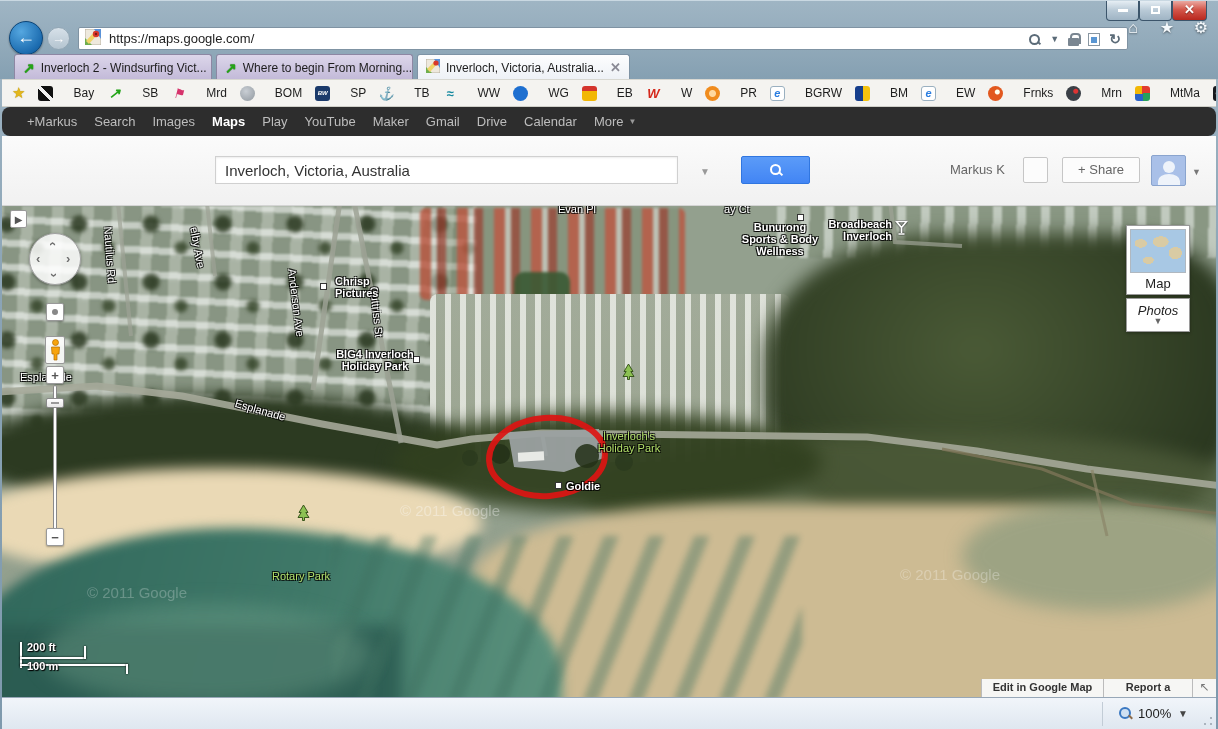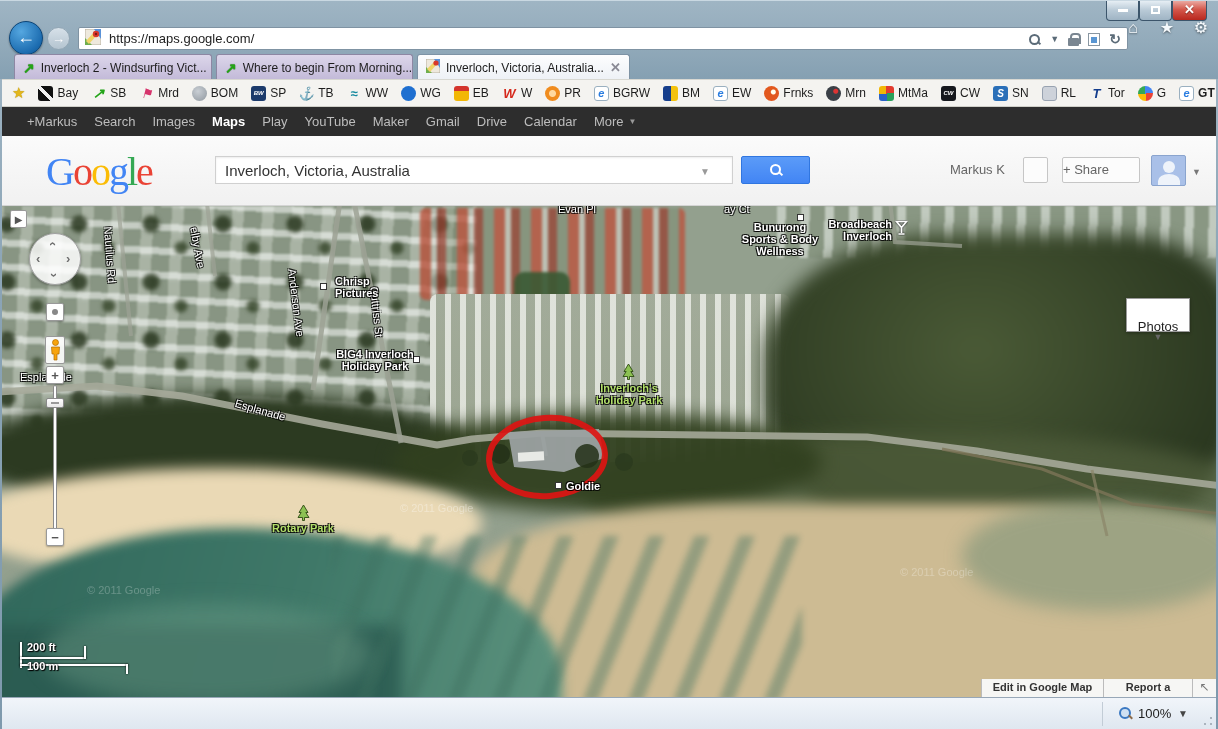--- a/index.html
+++ b/index.html
@@ -46,21 +46,21 @@
   .tab { position:absolute; top:1px; height:26px; border:1px solid #8d87a3; border-bottom:none;
     border-radius:3px 3px 0 0; background:linear-gradient(180deg,#dcd6ea,#c2b9d8);
     display:flex; align-items:center; gap:6px; padding:0 8px; font-size:12px; color:#1c1c1c; overflow:hidden; white-space:nowrap;}
   .tab.active { background:linear-gradient(180deg,#fdfdfe,#edf1f6); border-color:#7e93a5;}
   .tab .close-x { margin-left:auto; color:#8a8a95; font-size:13px; font-weight:bold;}
   .green-arrow { color:#25a616; font-weight:bold; font-size:14px; text-shadow:0 0 1px #0a5c06;}
 
   
   .favbar { position:absolute; left:2px; top:79px; width:1214px; height:28px; background:#f4f3f0;
     border-top:1px solid #d8d8d2; border-bottom:1px solid #cfcfc8; display:flex; align-items:center; padding-left:10px; gap:13px; overflow:hidden;}
-  .fav { display:inline-flex; align-items:flex-start; gap:4px; font-size:12px; color:#1d1d1d; white-space:nowrap;}
+  .fav { display:inline-flex; align-items:flex-start; gap:20px; font-size:12px; color:#1d1d1d; white-space:nowrap;}
   .fi { width:15px; height:15px; display:inline-flex; align-items:center; justify-content:center;
     font-size:9px; border-radius:3px; flex:0 0 auto;}
   .star-add { color:#e3b71d; font-size:15px; text-shadow:0 0 1px #9a7a00; }
   .fi-bay { background:linear-gradient(45deg,#111 42%,#f2f2f2 42% 58%,#111 58%);}
   .fi-sb { color:#22a417; font-weight:bold; font-size:14px;}
   .fi-mrd { color:#d6336c; font-size:13px;}
   .fi-bom { background:radial-gradient(circle at 40% 35%,#c9ced4,#8f979e); border-radius:50%;}
   .fi-sp { background:#1b3a6b; color:#fff; font-weight:bold; font-size:6px;}
   .fi-tb { color:#1a1a1a; font-size:13px;}
   .fi-ww { color:#13889e; font-weight:bold; font-size:13px;}
@@ -75,42 +75,42 @@
   .fi-mtma { background:conic-gradient(#e23b2e 0 25%,#28a05a 25% 50%,#2a62c8 50% 75%,#f2b705 75%); border-radius:3px;}
   .fi-cw { background:#16181d; color:#fff; font-weight:bold; font-size:6px;}
   .fi-sn { background:#2a6fb8; color:#fff; font-weight:bold; font-size:10px;}
   .fi-rl { background:#cdd2da; border:1px solid #98a2b0;}
   .fi-tor { color:#123c8c; font-weight:bold; font-size:13px;}
   .fi-g { background:conic-gradient(#4285f4 0 25%,#ea4335 25% 50%,#fbbc05 50% 75%,#34a853 75%); border-radius:50%;}
   .fav .bold-label { font-weight:bold; }
 
   
   .gnav { position:absolute; left:2px; top:107px; width:1214px; height:29px; background:#2d2d2d;
-    display:flex; align-items:center; gap:17px; padding-left:25px;}
+    display:flex; align-items:center; gap:17px; padding-left:25px;border-radius:8px;}
   .gnav span { font-size:13px; color:#bdbdbd; }
   .gnav span.active { color:#fff; font-weight:bold; }
   .gnav .dd { font-size:8px; color:#999; margin-left:-12px;}
 
   
   .gheader { position:absolute; left:2px; top:136px; width:1214px; height:70px;
     background:linear-gradient(180deg,#fbfbfb,#f1f1f1); border-bottom:1px solid #d4d4d4;}
   .glogo { position:absolute; left:44px; top:12px; font-family:"Liberation Serif", serif; font-size:40px; letter-spacing:-2px;}
   .gl0{color:#4285f4}.gl1{color:#ea4335}.gl2{color:#fbbc05}.gl3{color:#4285f4}.gl4{color:#34a853}.gl5{color:#ea4335}
-  .gsearch { position:absolute; left:213px; top:20px; width:518px; height:28px; border:1px solid #d0d0d0;
+  .gsearch { position:absolute; left:213px; top:20px; width:463px; height:28px; border:1px solid #d0d0d0;
     background:#fff; font-size:15px; color:#333; padding-left:9px; box-shadow:inset 0 1px 2px rgba(0,0,0,.08);}
   .gsearch-caret { position:absolute; left:698px; top:30px; font-size:10px; color:#999;}
   .gsearch-btn { position:absolute; left:739px; top:20px; width:69px; height:28px; border-radius:2px;
     background:linear-gradient(180deg,#5b9bf8,#4285f4); border:1px solid #3076e0; display:flex; align-items:center; justify-content:center;}
   .btn-mag { position:relative; width:14px; height:14px;}
   .btn-mag::before { content:""; position:absolute; left:1px; top:1px; width:7px; height:7px; border:2px solid #fff; border-radius:50%;}
   .btn-mag::after { content:""; position:absolute; left:10px; top:10px; width:4px; height:2px; background:#fff; transform:rotate(45deg);}
   .guser { position:absolute; left:948px; top:26px; font-size:13px; color:#666;}
   .gbox { position:absolute; left:1021px; top:21px; width:25px; height:26px; background:#fcfcfc; border:1px solid #c6c6c6; border-radius:2px;}
   .gshare { position:absolute; left:1060px; top:21px; width:78px; height:26px; background:#fcfcfc; border:1px solid #c6c6c6;
-    border-radius:2px; font-size:13px; color:#666; line-height:24px;}
+    border-radius:2px; font-size:13px; color:#666; text-align:center; line-height:24px;}
   .gavatar { position:absolute; left:1149px; top:19px; width:35px; height:31px; background:#a9c0e8; border:1px solid #8aa4ce; border-radius:2px; overflow:hidden;}
   .gavatar::before { content:""; position:absolute; left:11px; top:5px; width:12px; height:12px; border-radius:50%; background:#eef3fa;}
   .gavatar::after { content:""; position:absolute; left:6px; top:18px; width:22px; height:14px; border-radius:50% 50% 0 0; background:#eef3fa;}
   .gavatar-caret { position:absolute; left:1190px; top:31px; font-size:9px; color:#777;}
 
   
   .map { position:absolute; left:2px; top:206px; width:1214px; height:491px; background:#93a08e; overflow:hidden;}
   .map .ly { position:absolute; }
   .z-resL { left:-10px; top:0; width:485px; height:235px;
     background:repeating-linear-gradient(3deg, rgba(248,250,248,0) 0 3px, rgba(248,250,248,.55) 3px 10px, rgba(140,150,130,.15) 10px 24px),
@@ -142,25 +142,25 @@
   .z-waterDeep { left:-30px; top:420px; width:430px; height:90px; background:#2a5a50; filter:blur(8px); opacity:.85;}
   .z-waterStreaks { left:330px; top:330px; width:470px; height:165px; opacity:.8; filter:blur(3px);
     background:repeating-linear-gradient(112deg, rgba(62,112,96,.5) 0 14px, transparent 14px 42px);}
   .z-sandbar { left:40px; top:398px; width:330px; height:100px; background:rgba(140,185,160,.3); border-radius:50%; filter:blur(10px);}
   .z-waterR { left:960px; top:295px; width:280px; height:110px; background:rgba(86,128,108,.4); border-radius:50%; filter:blur(9px);}
   .roads-svg { position:absolute; left:0; top:0; z-index:5;}
 
   .mlabel { position:absolute; z-index:8; font-size:11px; line-height:12px; color:#fff; white-space:normal;
     text-shadow:-1px -1px 0 rgba(0,0,0,.8), 1px -1px 0 rgba(0,0,0,.8), -1px 1px 0 rgba(0,0,0,.8), 1px 1px 0 rgba(0,0,0,.8);}
   .mlabel.place { font-weight:bold; }
-  .mlabel.park { color:#b2df6a; font-weight:bold;}
+  .mlabel.park { color:#b2df6a; font-weight:normal;margin-top:48px;}
   .mlabel.street { font-weight:normal; white-space:nowrap;}
   .marker { position:absolute; z-index:8; width:7px; height:7px; background:#fff; border:1px solid #333;}
   .tree-ic { position:absolute; z-index:8; }
-  .watermark { position:absolute; z-index:6; font-size:11px; color:rgba(255,255,255,.35); text-shadow:none; white-space:nowrap;}
+  .watermark { position:absolute; z-index:6; font-size:15px; color:rgba(255,255,255,.35); text-shadow:none; white-space:nowrap;}
 
   .mapctl { position:absolute; z-index:10; }
   .panel-arrow { left:8px; top:4px; width:17px; height:18px; background:#fff; border:1px solid #999; border-radius:2px;
     color:#555; font-size:10px; text-align:center; line-height:17px;}
   .pan-circle { left:27px; top:27px; width:52px; height:52px; border-radius:50%; background:rgba(255,255,255,.85);
     border:1px solid #a0a0a0; box-shadow:0 1px 3px rgba(0,0,0,.35);}
   .pan-ch { position:absolute; color:#6e6e6e; font-size:13px; font-weight:bold; line-height:10px;}
   .pan-up { left:21px; top:5px; transform:rotate(90deg);}
   .pan-down { left:21px; top:36px; transform:rotate(-90deg);}
   .pan-left { left:6px; top:20px;}
@@ -390,21 +390,20 @@
     <span>YouTube</span>
     <span>Maker</span>
     <span>Gmail</span>
     <span>Drive</span>
     <span>Calendar</span>
     <span>More</span>
     <span class="dd">▼</span>
   </div>
 
   <div class="gheader">
-    <div class="glogo"><span class="gl0">G</span><span class="gl1">o</span><span class="gl2">o</span><span class="gl3">g</span><span class="gl4">l</span><span class="gl5">e</span></div>
     <input class="gsearch" value="Inverloch, Victoria, Australia" style="">
     <span class="gsearch-caret">▼</span>
     <div class="gsearch-btn">
         <span class="btn-mag"></span>
       </div>
     <span class="guser">Markus K</span>
     <div class="gbox"></div>
     <div class="gshare">+ Share</div>
     <div class="gavatar"></div>
     <span class="gavatar-caret">▼</span>
@@ -499,22 +498,26 @@
     </div>
     <div class="mapctl sq-btn ctl-plus">
         <span>+</span>
       </div>
     <div class="mapctl zoom-track"></div>
     <div class="mapctl zoom-handle"></div>
     <div class="mapctl sq-btn ctl-minus">
         <span>−</span>
       </div>
 
+    <div class="view-card card-map">
+      <div class="map-thumb"></div>
+      <div class="card-label">Map</div>
+    </div>
     <div class="view-card card-photos">
-      <div class="card-label" style="margin-top:16px;">Photos</div>
+      <div class="card-label" style="margin-top:0;font-style:italic;">Photos</div>
       <span class="dd">▼</span>
     </div>
 
     <div class="scalebar">
       <span class="sb-line sb-v0"></span>
       <span class="sb-line sb-h1"></span>
       <span class="sb-line sb-v1"></span>
       <span class="sb-line sb-h2"></span>
       <span class="sb-line sb-v2"></span>
       <span class="sb-ft">200 ft</span>

